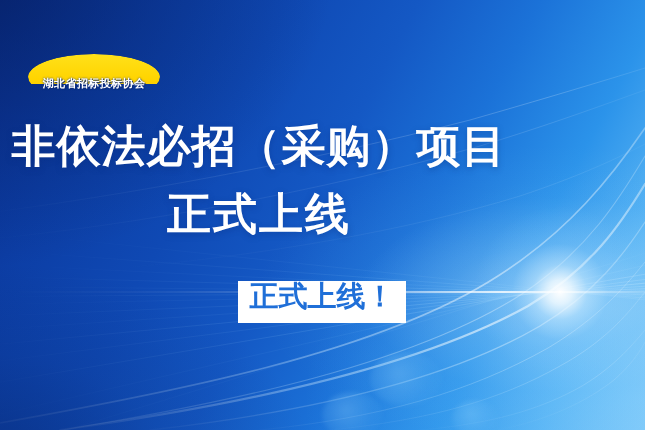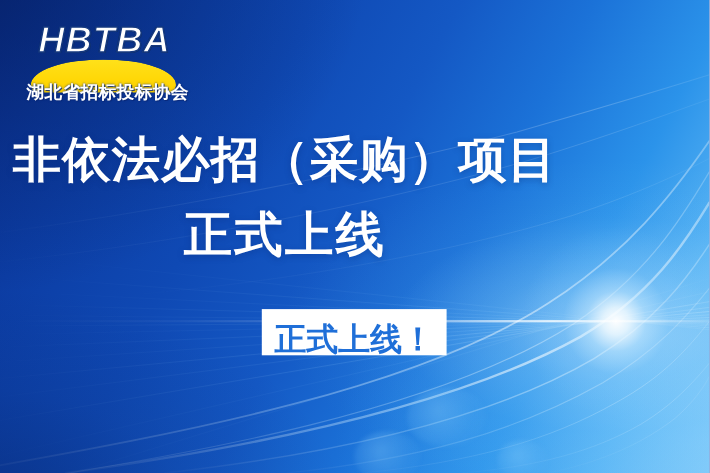--- a/index.html
+++ b/index.html
@@ -188,21 +188,21 @@
     box-shadow: 0 0 0 200px rgba(0,0,0,0);
   }
   .logo-cn {
     position: absolute;
     left: 0px;
     top: 60px;
     width: 140px;
     text-align: center;
     font-family: "DejaVu Sans", "Liberation Sans", sans-serif;
     font-weight: bold;
-    font-size: 16px;
+    font-size: 11px;
     letter-spacing: 0.4px;
     color: #ffffff;
     line-height: 12px;
     text-shadow: 0 0 2px rgba(10,40,120,0.95), 1px 1px 0 rgba(10,40,120,0.8);
     white-space: nowrap;
   }
 
   
   .headline {
     position: absolute;
@@ -226,21 +226,21 @@
 
   
   .badge {
     position: absolute;
     left: 238px;
     top: 281px;
     width: 168px;
     height: 42px;
     background: #ffffff;
     display: flex;
-    align-items: flex-end;
+    align-items: flex-start;
     justify-content: center;
   }
   .badge-text {
     font-family: "DejaVu Sans", "Liberation Sans", sans-serif;
     font-weight: bold;
     font-size: 29px;
     line-height: 30px;
     color: #1f6fd8;
     letter-spacing: 0px;
     white-space: nowrap;
@@ -310,21 +310,20 @@
   <div class="bg-layer bg-glow"></div>
   <div class="horizon"></div>
   <div class="bg-layer bg-vignette"></div>
   <div class="bg-layer bg-vignette2"></div>
 
   <div class="bokeh" style="left:370px; top:352px; width:72px; height:54px;"></div>
   <div class="bokeh" style="left:322px; top:392px; width:60px; height:46px;"></div>
   <div class="bokeh" style="left:452px; top:400px; width:46px; height:36px;"></div>
 
   <div class="logo">
-    <div class="logo-word">HBTBA</div>
     <div class="logo-arc"></div>
     <div class="logo-cn">湖北省招标投标协会</div>
   </div>
 
   <div class="headline">
     <span class="line1">非依法必招（采购）项目</span>
     <span class="line2">正式上线</span>
   </div>
 
   <div class="badge">

